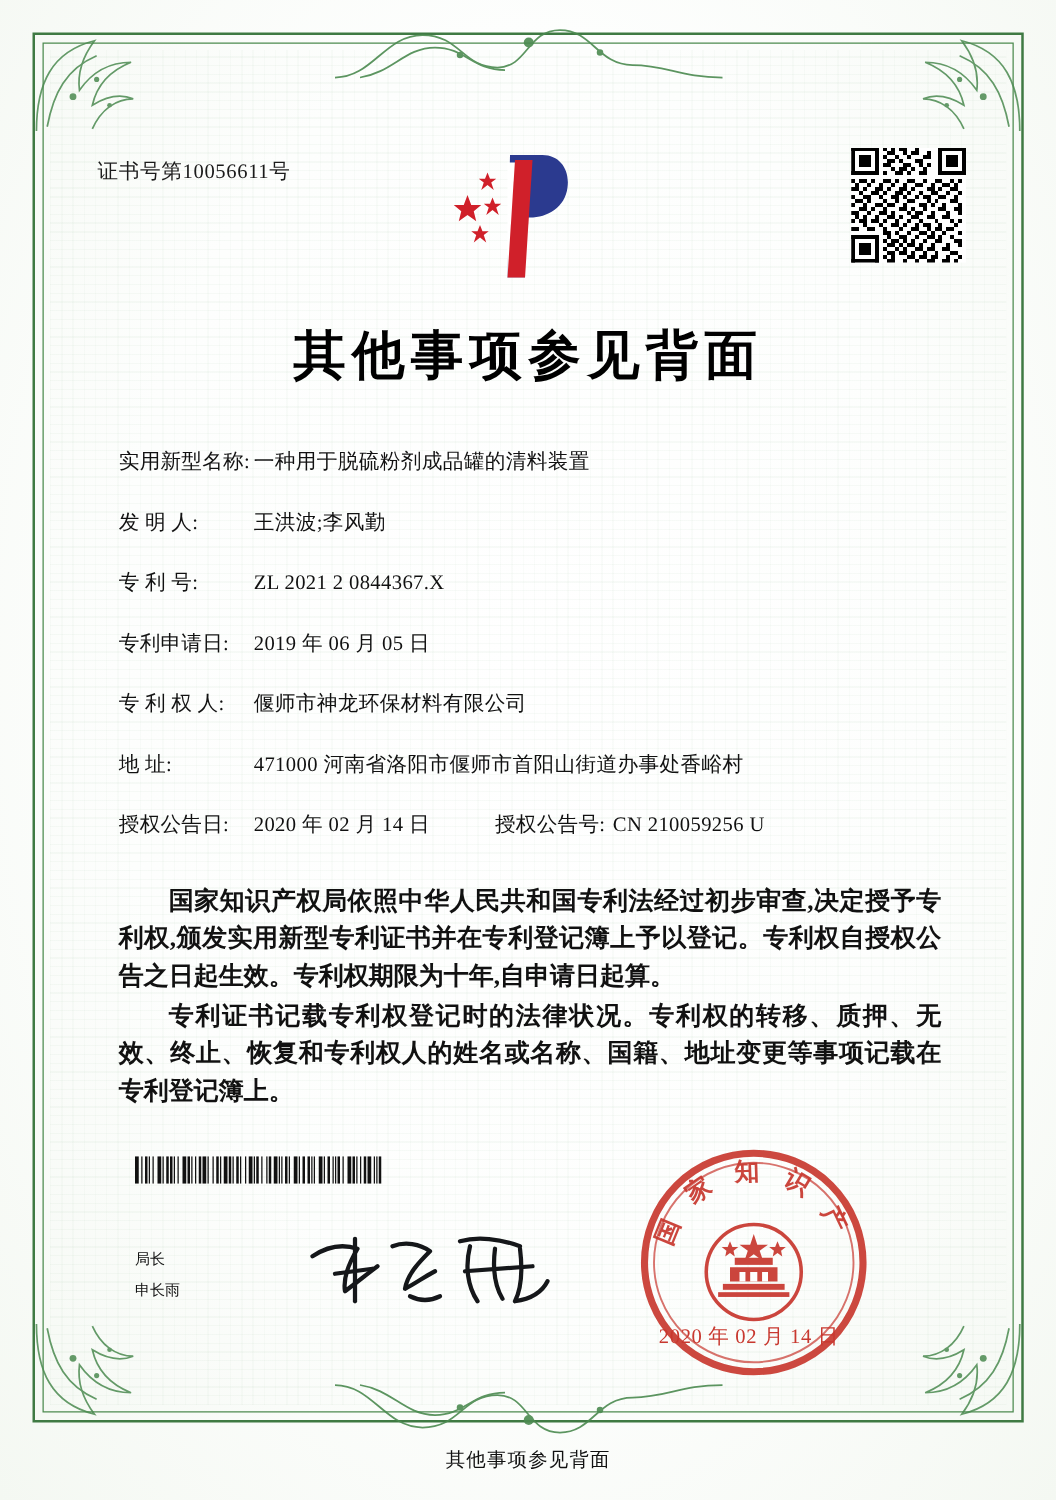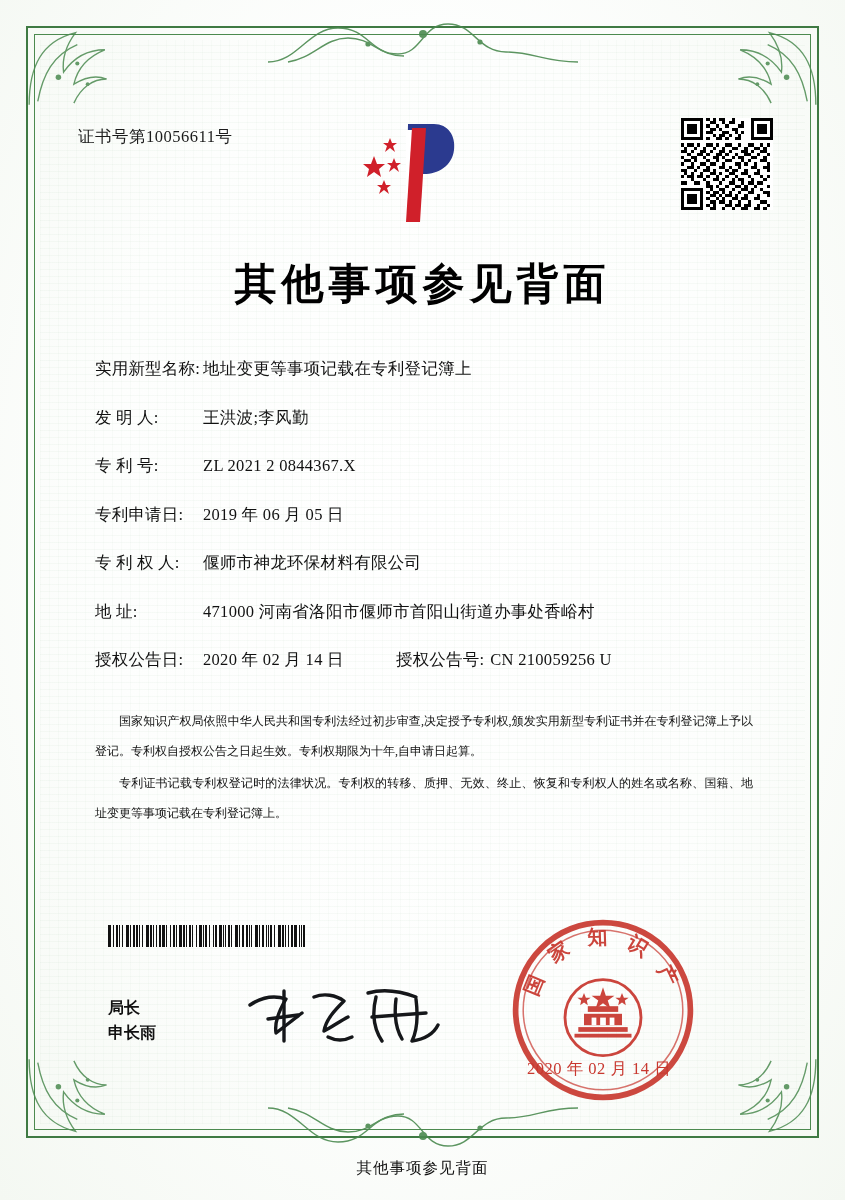--- a/index.html
+++ b/index.html
@@ -128,46 +128,46 @@
   .f-label2 {
     margin-left: 52px;
     letter-spacing: .2px;
     text-align: right;
   }
 
   
   .paras {
     position: absolute;
     left: 95px; right: 92px; top: 706px;
-    font-size: 12px;
+    font-size: 20px;
     line-height: 30px;
     color: #111;
     text-align: justify;
+    font-weight: bold;
   }
   .para { text-indent: 2em; margin: 0 0 2px 0; }
 
   
   .barcode {
     position: absolute;
     left: 108px; top: 925px;
     width: 222px; height: 22px;
     display: flex;
     align-items: stretch;
     overflow: hidden;
   }
   .barcode i { display: block; background: #111; height: 100%; }
 
   
   .sig-label {
     position: absolute;
     left: 108px; top: 995px;
-    font-size: 16px;
+    font-size: 12px;
     line-height: 25px;
     color: #111;
-    font-weight: bold;
   }
   .sig-hand {
     position: absolute;
     left: 240px; top: 975px;
     width: 210px; height: 80px;
     color: #15171a;
   }
   .sig-hand svg { width: 100%; height: 100%; display: block; }
 
   
@@ -499,21 +499,21 @@
           <rect x="26" y="28" width="1" height="1"></rect>
       </g>
     </svg>
   </div>
 
   <div class="doc-title">其他事项参见背面</div>
 
   <div class="fields">
     <div class="field-row">
       <span class="f-label">实用新型名称:</span>
-      <span class="f-value">地址变更等事项记载在专利登记簿上</span>
+      <span class="f-value">一种用于脱硫粉剂成品罐的清料装置</span>
     </div>
     <div class="field-row">
       <span class="f-label">发  明  人:</span>
       <span class="f-value">王洪波;李风勤</span>
     </div>
     <div class="field-row">
       <span class="f-label">专  利  号:</span>
       <span class="f-value">ZL 2021 2 0844367.X</span>
     </div>
     <div class="field-row">

